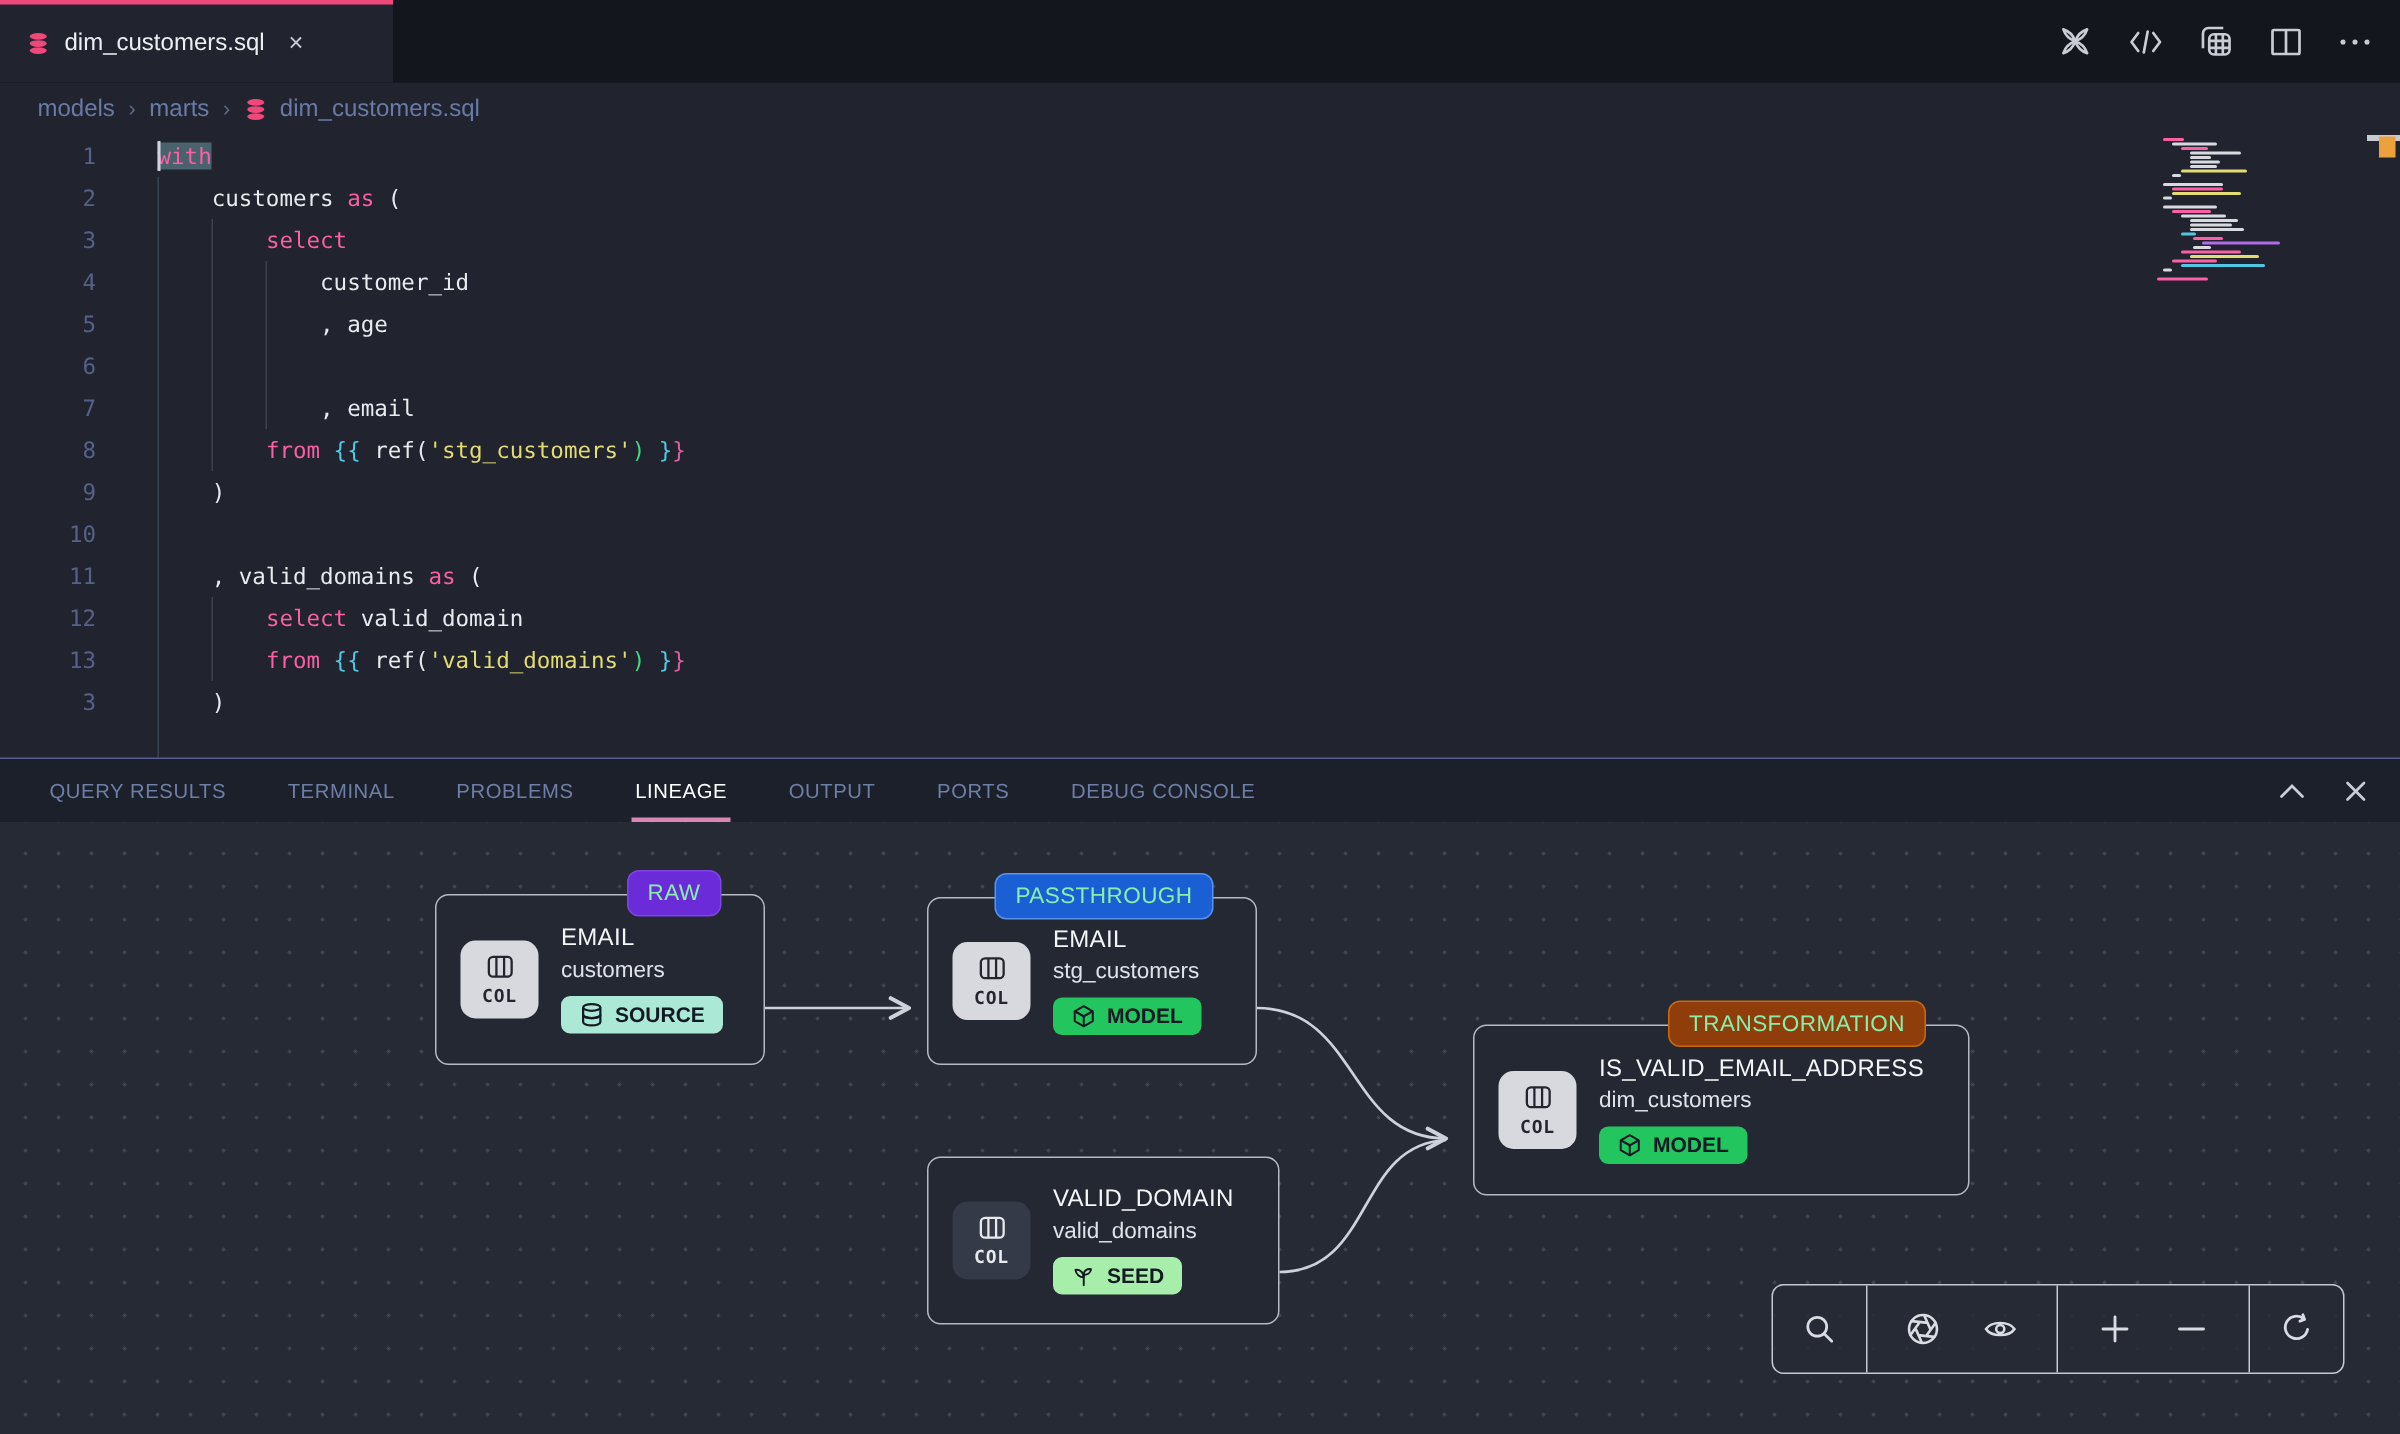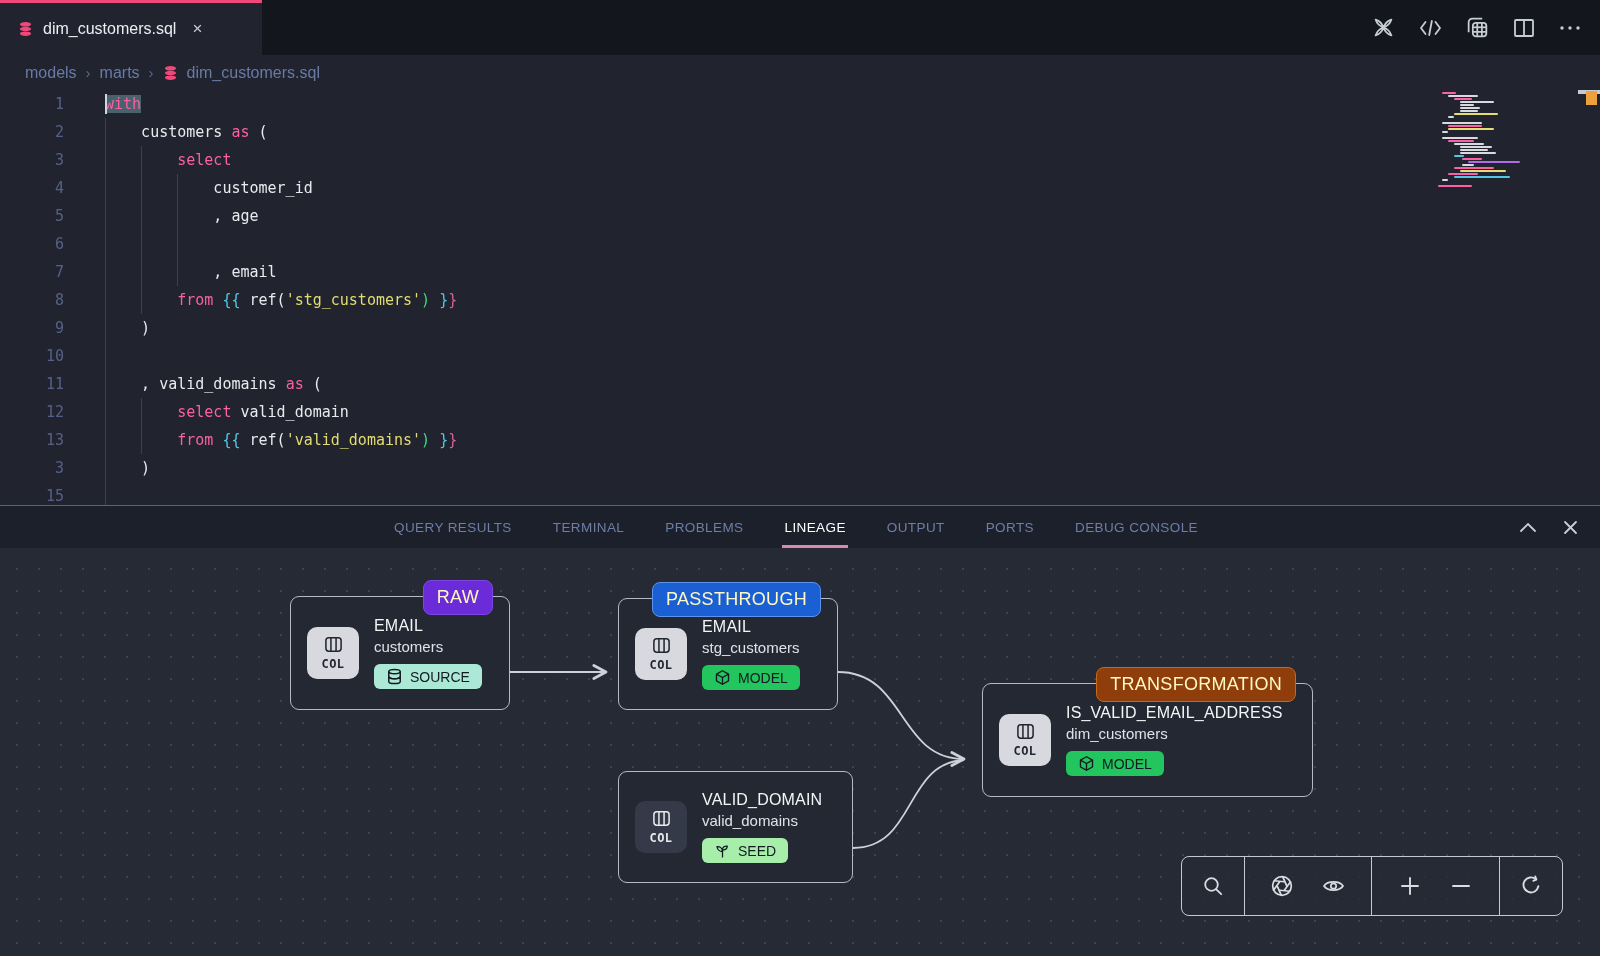--- a/index.html
+++ b/index.html
@@ -43,21 +43,21 @@
   .g2 { left:177px; top:84px;  height:112px; }
   .g3 { left:141px; top:308px; height:56px;  }
 
   .minimap { position:absolute; top:2px; right:68px; width:100px; height:86px; }
   .mm-row { height:2px; margin-bottom:1px; border-radius:1px; }
   .ruler-shadow { position:absolute; top:0; right:0; width:22px; height:4px; background:#c7cad1; }
   .ruler-marker { position:absolute; top:1px; right:3px; width:11px; height:14px; background:#eda13d; }
 
   
   .panel-tabs { height:43px; background:#1c202a; border-top:1.5px solid #5b5d99;
-                display:flex; align-items:stretch; padding-left:33px; position:relative;justify-content:center; }
+                display:flex; align-items:stretch; padding-left:33px; position:relative; }
   .ptab { display:flex; align-items:center; margin-right:41px; color:#6d7ea7; font-size:13.5px;
           letter-spacing:.4px; position:relative; cursor:pointer; }
   .ptab.active { color:#ffffff; }
   .ptab.active::after { content:""; position:absolute; left:-2px; right:-2px; bottom:0;
                         height:3px; background:#d887b4; }
   .panel-actions { position:absolute; right:22px; top:0; height:43px; display:flex; align-items:center; gap:26px; }
 
   
   .canvas { position:relative; height:408px; background:#262a34;
             background-image:radial-gradient(circle, #3d4350 1.3px, transparent 1.4px);
@@ -67,27 +67,27 @@
   .lnode { position:absolute; background:#242833; border:1.5px solid #b4bac4; border-radius:9px;
            display:flex; align-items:center; gap:15px; padding:0 16px; cursor:pointer; }
   .chip { width:52px; height:52px; border-radius:10px; flex:0 0 52px; display:flex; flex-direction:column;
           align-items:center; justify-content:center; gap:1px;
           font-family:"DejaVu Sans Mono", monospace; font-size:12px; font-weight:bold; letter-spacing:.5px; }
   .chip.light { background:#d7d9de; color:#23262e; }
   .chip.dark  { background:#343a48; color:#e9eaee; }
   .nbody { display:flex; flex-direction:column; justify-content:center; }
   .ntitle { color:#f4f5f7; font-size:16px; font-weight:500; letter-spacing:.2px; }
   .nsub   { color:#dfe3e9; font-size:15px; margin-top:3px; }
-  .tbadge { display:inline-flex; align-items:flex-end; gap:7px; margin-top:9px; align-self:flex-start;
-            padding:4px 12px; border-radius:6px; font-size:14px; font-weight:400; color:#141a23; }
+  .tbadge { display:inline-flex; align-items:flex-start; gap:7px; margin-top:9px; align-self:flex-start;
+            padding:4px 12px; border-radius:6px; font-size:14px; font-weight:700; color:#141a23; }
   .type-source { background:#ace8d6; }
   .type-model  { background:#22c55e; }
   .type-seed   { background:#a7eeab; }
-  .tag { position:absolute; top:-17px; right:16px; padding:6px 13px; border-radius:8px;
-         font-size:18px; font-weight:500; color:#fef9c3; letter-spacing:.3px; }
+  .tag { position:absolute; top:-17px; right:28px; padding:6px 13px; border-radius:8px;
+         font-size:15px; font-weight:500; color:#86efac; letter-spacing:.3px; }
   .tag-raw            { background:#6c2bd9; border:1.5px solid #7e45e3; }
   .tag-passthrough    { background:#1a5fd4; border:1.5px solid #5b93ee; }
   .tag-transformation { background:#8f3d0a; border:1.5px solid #c96a10; }
 
   .lin-toolbar { position:absolute; left:1181px; top:308px; width:382px; height:60px;
                  border:1.5px solid #c3c8d2; border-radius:8px; display:flex; background:#262a34cc; }
   .tb-cell { display:flex; align-items:center; justify-content:space-evenly; border-right:1.5px solid #c3c8d2; }
   .tb-cell:last-child { border-right:none; }
   .tb-btn { display:flex; align-items:center; justify-content:center; cursor:pointer; }
   .c1 { width:63px; } .c2 { width:127px; } .c3 { width:128px; } .c4 { flex:1; }
@@ -181,21 +181,20 @@
       <div class="code-row"><div class="line-num">5</div><div class="code-text"><span class="tok-id">            , age</span></div></div>
       <div class="code-row"><div class="line-num">6</div></div>
       <div class="code-row"><div class="line-num">7</div><div class="code-text"><span class="tok-id">            , email</span></div></div>
       <div class="code-row"><div class="line-num">8</div><div class="code-text"><span class="tok-id">        </span><span class="tok-kw">from</span><span class="tok-id"> </span><span class="tok-br">{{</span><span class="tok-id"> ref(</span><span class="tok-str">'stg_customers'</span><span class="tok-grn">)</span><span class="tok-id"> </span><span class="tok-br">}</span><span class="tok-kw2">}</span></div></div>
       <div class="code-row"><div class="line-num">9</div><div class="code-text"><span class="tok-id">    )</span></div></div>
       <div class="code-row"><div class="line-num">10</div><div class="code-text"></div></div>
       <div class="code-row"><div class="line-num">11</div><div class="code-text"><span class="tok-id">    , valid_domains </span><span class="tok-kw">as</span><span class="tok-id"> (</span></div></div>
       <div class="code-row"><div class="line-num">12</div><div class="code-text"><span class="tok-id">        </span><span class="tok-kw">select</span><span class="tok-id"> valid_domain</span></div></div>
       <div class="code-row"><div class="line-num">13</div><div class="code-text"><span class="tok-id">        </span><span class="tok-kw">from</span><span class="tok-id"> </span><span class="tok-br">{{</span><span class="tok-id"> ref(</span><span class="tok-str">'valid_domains'</span><span class="tok-grn">)</span><span class="tok-id"> </span><span class="tok-br">}</span><span class="tok-kw2">}</span></div></div>
       <div class="code-row"><div class="line-num">3</div><div class="code-text"><span class="tok-id">    )</span></div></div>
-      <div class="code-row"><div class="line-num">15</div><div class="code-text"></div></div>
     </div>
   <div class="minimap" id="minimap">
       <div class="mm-row" style="margin-left: 10px; width: 14px; background: rgb(251, 95, 165);"></div>
       <div class="mm-row" style="margin-left: 16px; width: 30px; background: rgb(216, 218, 224);"></div>
       <div class="mm-row" style="margin-left: 22px; width: 18px; background: rgb(251, 95, 165);"></div>
       <div class="mm-row" style="margin-left: 28px; width: 34px; background: rgb(216, 218, 224);"></div>
       <div class="mm-row" style="margin-left: 28px; width: 14px; background: rgb(216, 218, 224);"></div>
       <div class="mm-row" style="margin-left: 28px; width: 20px; background: rgb(216, 218, 224);"></div>
       <div class="mm-row" style="margin-left: 28px; width: 18px; background: rgb(216, 218, 224);"></div>
       <div class="mm-row" style="margin-left: 22px; width: 44px; background: rgb(227, 220, 114);"></div>

